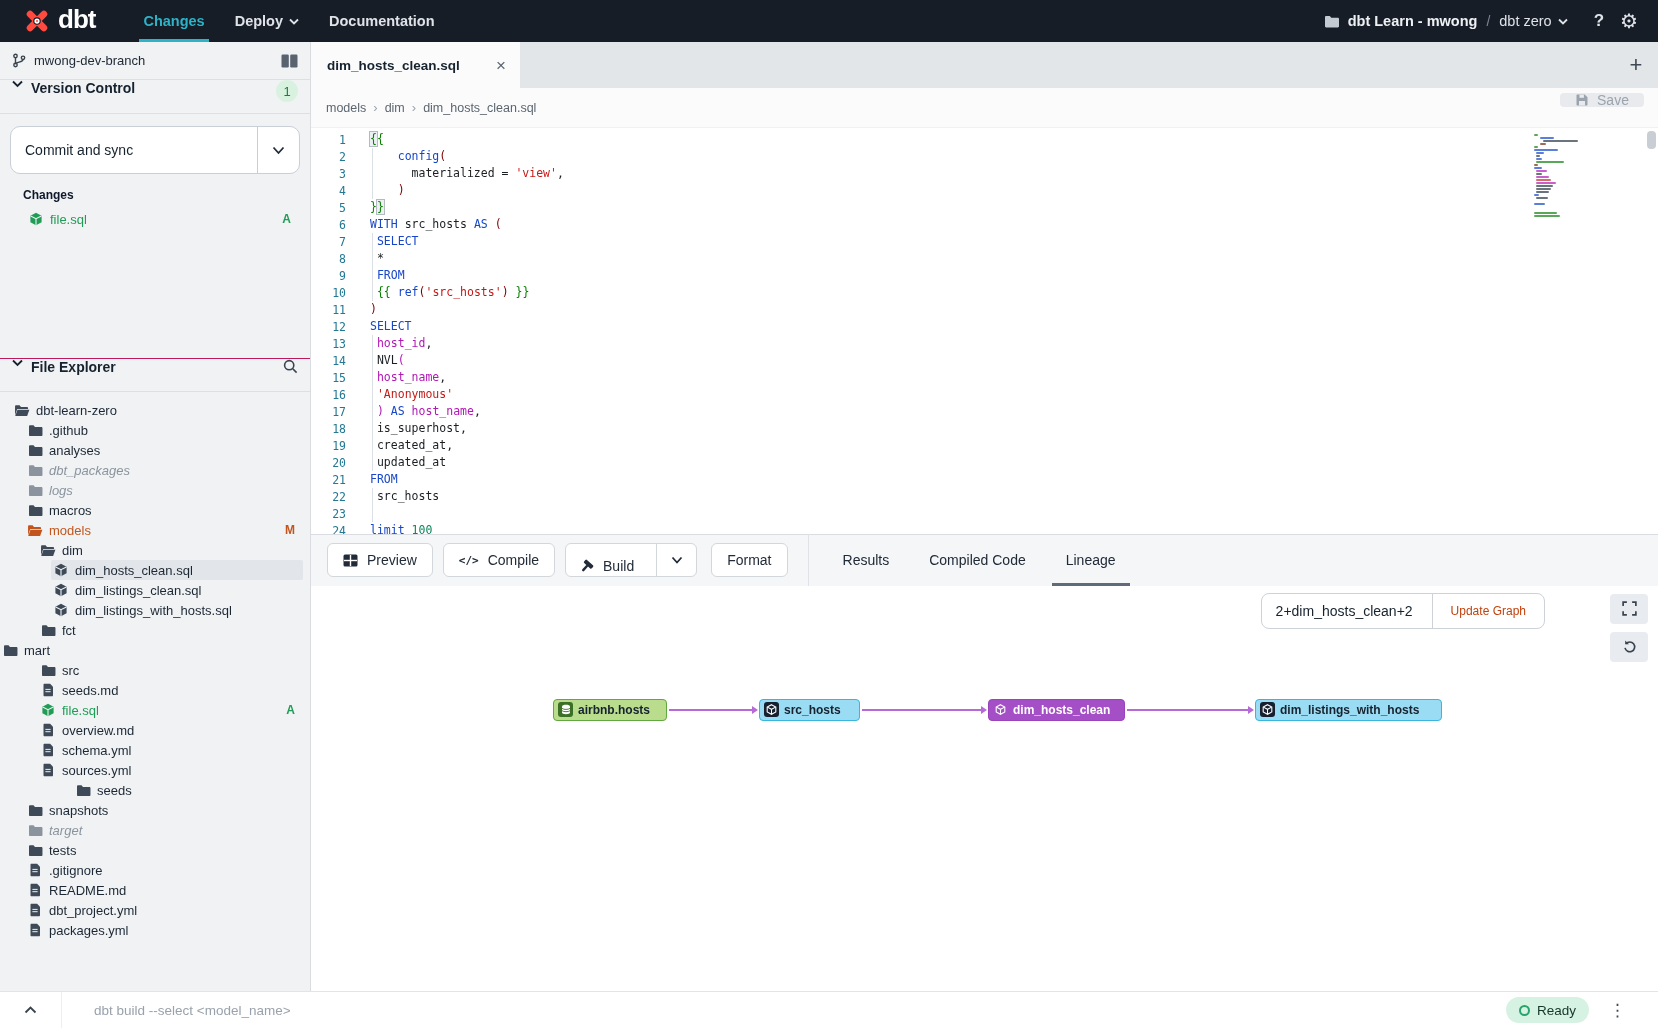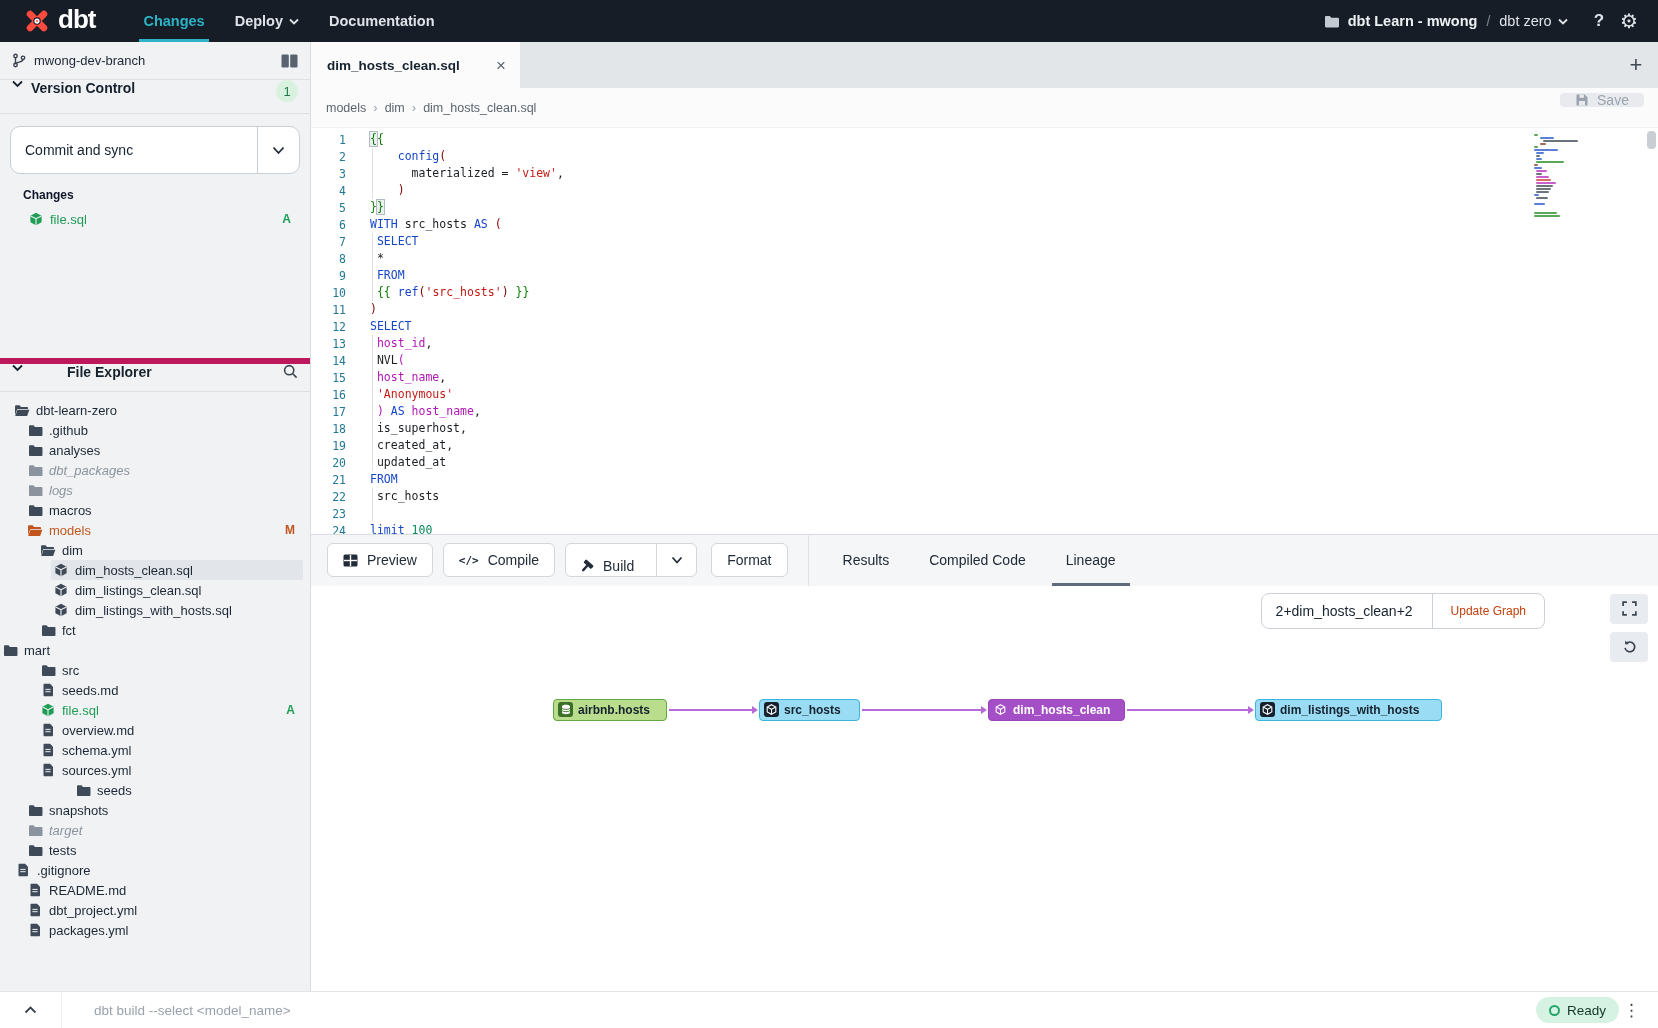--- a/index.html
+++ b/index.html
@@ -24,21 +24,21 @@
 
 
 .main { flex:1; display:flex; min-height:0; }
 
 
 .sidebar { width:311px; background:#f0f2f4; border-right:1px solid #d9dde2; display:flex; flex-direction:column; flex-shrink:0; }
 .branch-row { height:38px; display:flex; align-items:center; padding:0 12px; border-bottom:1px solid #dcdfe4; font-size:13px; color:#222c38; }
 .branch-row .bname { margin-left:8px; }
 .branch-row .book { margin-left:auto; }
 .sec-head { height:34px; display:flex; align-items:flex-start; padding:0 12px; border-bottom:1px solid #dcdfe4; }
-.sec-head.topline { border-top:6px solid #be185d;gap:36px; }
+.sec-head.topline { border-top:1px solid #be185d; }
 .sec-title { font-size:14px; font-weight:bold; color:#16222e; margin-left:8px; }
 .badge-circle { margin-left:auto; width:22px; height:22px; border-radius:50%; background:#d9f2df; color:#1f7a45; font-size:13px; display:flex; align-items:center; justify-content:center; }
 .sec-head .search { margin-left:auto; cursor:pointer; }
 .vc-body { height:244px; padding:12px 10px 0 10px; }
 .commit-btn { height:48px; background:#fff; border:1px solid #c9cfd6; border-radius:10px; display:flex; align-items:stretch; overflow:hidden; }
 .commit-btn .clabel { flex:1; display:flex; align-items:center; padding-left:14px; font-size:14px; color:#16222e; }
 .commit-btn .cdrop { width:42px; border-left:1px solid #c9cfd6; display:flex; align-items:center; justify-content:center; cursor:pointer; }
 .changes-label { font-size:12px; font-weight:bold; color:#0f172a; margin:14px 0 6px 13px; }
 .tree { padding-top:8px; flex:1; overflow:hidden; }
 .tree-row { height:20px; display:flex; align-items:center; cursor:pointer; }
@@ -104,21 +104,21 @@
 .gnode { position:absolute; top:113px; height:22px; border-radius:4px; display:flex; align-items:center; padding:0 6px 0 4px; cursor:pointer; border:1.5px solid transparent; }
 .gicon { width:15px; height:15px; border-radius:3px; display:flex; align-items:center; justify-content:center; margin-right:5px; flex-shrink:0; }
 .glabel { font-size:12px; font-weight:bold; white-space:nowrap; }
 .edge { position:absolute; top:123px; height:2px; background:#b66ad8; }
 .edge::after { content:''; position:absolute; right:-5px; top:-3px; border-left:6px solid #b66ad8; border-top:4px solid transparent; border-bottom:4px solid transparent; }
 
 
 .statusbar { height:37px; border-top:1px solid #e1e5e9; background:#fff; display:flex; align-items:center; flex-shrink:0; }
 .sb-chevron { width:62px; height:100%; border-right:1px solid #eceff2; display:flex; align-items:center; justify-content:center; cursor:pointer; }
 .sb-cmd { margin-left:32px; font-size:13.5px; color:#99a2ac; }
-.sb-right { margin-left:auto; display:flex; align-items:center; gap:4px; padding-right:18px; }
+.sb-right { margin-left:auto; display:flex; align-items:center; gap:20px; padding-right:32px; }
 .ready-pill { height:26px; background:#d5f2e2; border-radius:13px; display:flex; align-items:center; gap:7px; padding:0 13px; }
 .ready-ring { width:11px; height:11px; border:2px solid #27a56a; border-radius:50%; }
 .ready-text { font-size:13.5px; color:#16352a; }
 .kebab { font-size:17px; color:#3f4854; cursor:pointer; }
 svg { display:block; }
 </style>
 </head>
 <body>
 
 <div class="app">
@@ -498,21 +498,21 @@
           <div class="tree-row" style="padding-left: 25px;">
             <span class="row-inner">
               <span class="t-icon">
                 <svg width="15" height="13" viewBox="0 0 16 14">
                   <path d="M1 2.6C1 1.9 1.5 1.4 2.2 1.4h3.7l1.5 1.7h6.9c.7 0 1.2.5 1.2 1.2v7.5c0 .7-.5 1.2-1.2 1.2H2.2c-.7 0-1.2-.5-1.2-1.2Z" fill="currentColor"></path>
                 </svg>
               </span>
               <span class="t-label">tests</span>
             </span>
           </div>
-          <div class="tree-row" style="padding-left: 13px; align-items: flex-end;">
+          <div class="tree-row" style="padding-left: 25px; align-items: flex-end;">
             <span class="row-inner">
               <span class="t-icon">
                 <svg width="12" height="14" viewBox="0 0 12 14">
                   <path d="M1.5 1.8c0-.5.4-1 1-1h5.6l2.9 2.9v8.5c0 .5-.4 1-1 1H2.5c-.5 0-1-.4-1-1Z" fill="currentColor"></path>
                   <g stroke="#f0f2f4" stroke-width="1">
                     <line x1="3.4" y1="6.4" x2="8.6" y2="6.4"></line>
                     <line x1="3.4" y1="8.7" x2="8.6" y2="8.7"></line>
                   </g>
                 </svg>
               </span>

